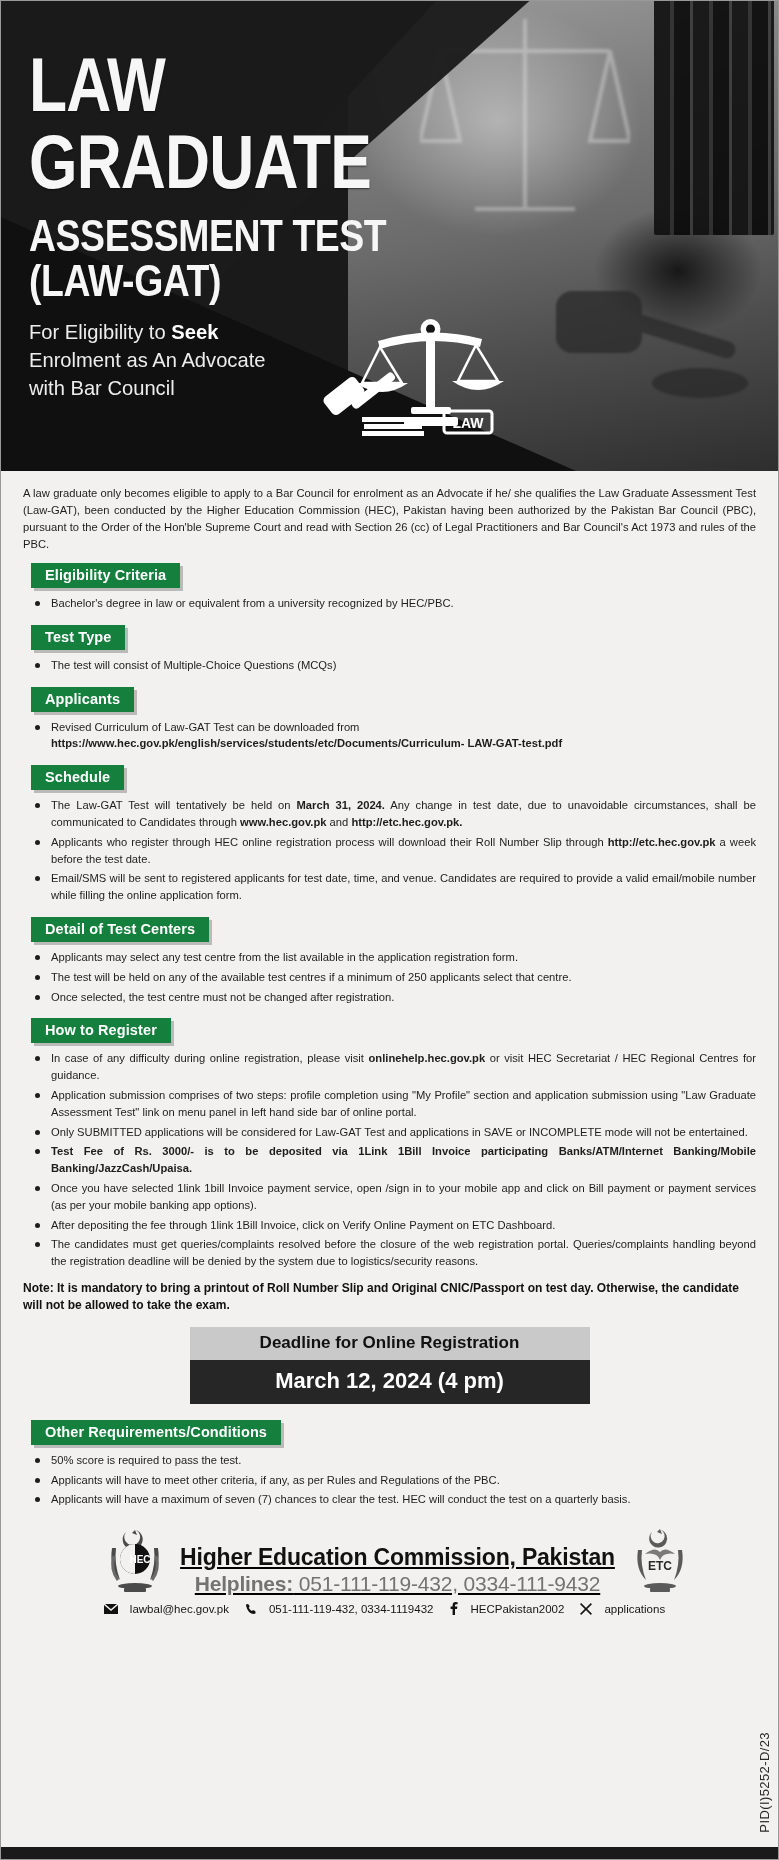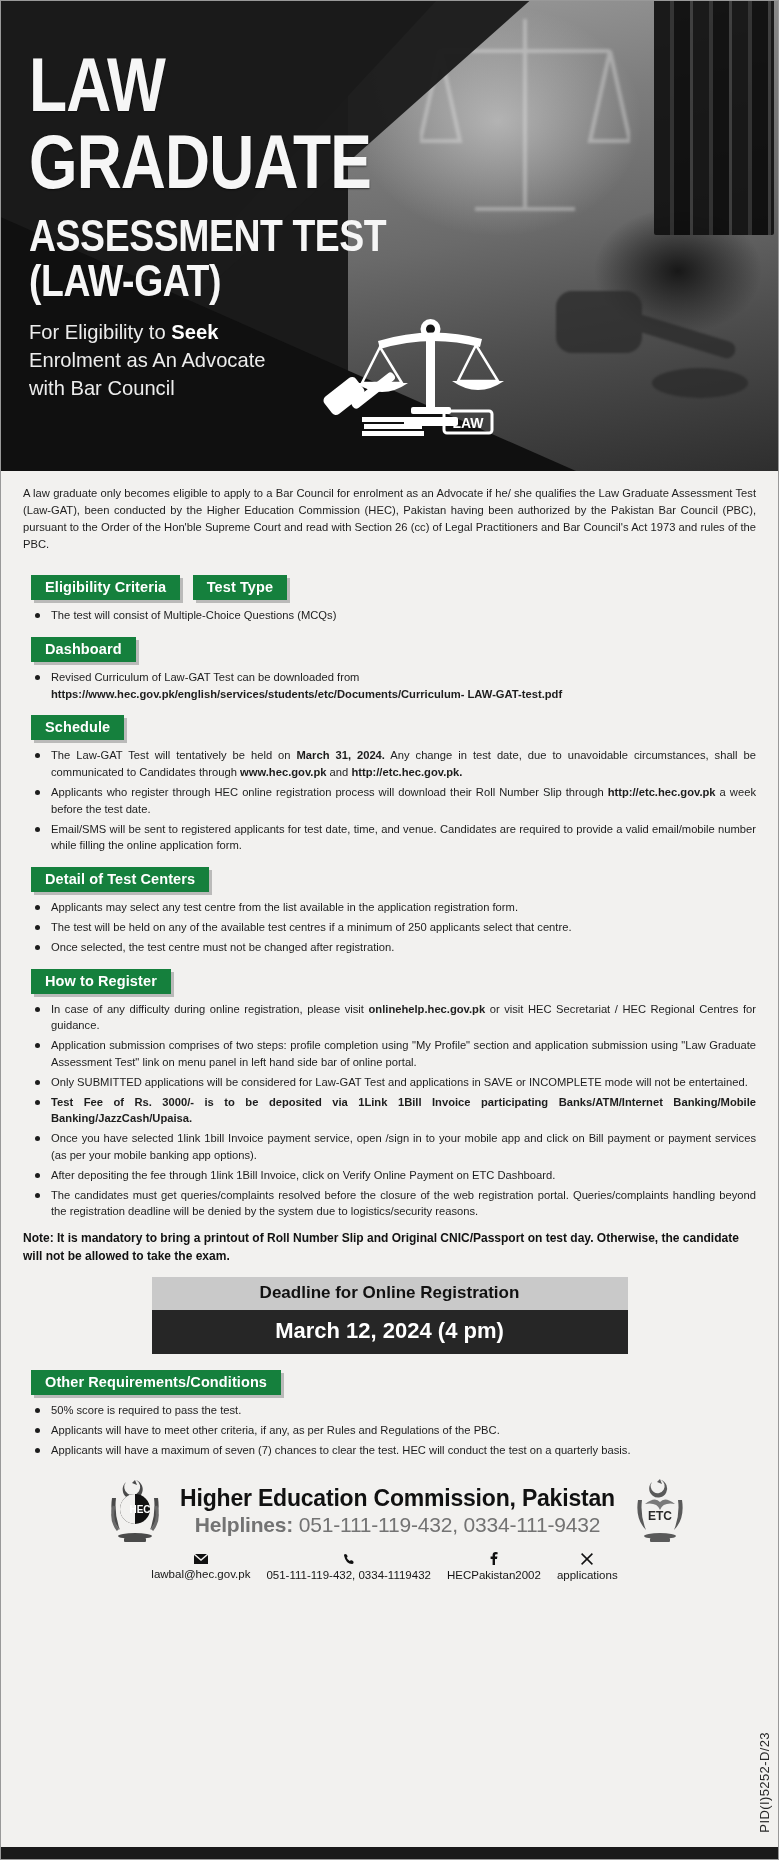--- a/index.html
+++ b/index.html
@@ -141,21 +141,20 @@
   
   .body-wrap {
     padding: 14px 22px 0 22px;
   }
   .intro {
     font-size: 11.2px;
     line-height: 1.52;
     color: #1d1d1d;
     text-align: justify;
     font-family: "Liberation Sans Narrow", "Liberation Sans", sans-serif;
-    margin-bottom: 12px;
   }
   .sec-head {
     display: inline-block;
     background: #15803d;
     color: #fff;
     font-family: "Liberation Sans Narrow", "Liberation Sans", sans-serif;
     font-weight: 700;
     font-size: 14.5px;
     padding: 4px 14px 5px 14px;
     margin: 10px 0 7px 8px;
@@ -187,21 +186,21 @@
     font-weight: 700;
     font-size: 12px;
     line-height: 1.45;
     color: #111;
     margin: 10px 0 4px 0;
     font-family: "Liberation Sans Narrow", "Liberation Sans", sans-serif;
   }
 
   
   .deadline {
-    width: 476px;
+    width: 400px;
     margin: 12px auto 6px auto;
   }
   .deadline .dl-top {
     background: #c9c9c9;
     color: #111;
     text-align: center;
     font-weight: 700;
     font-size: 17px;
     padding: 6px 0 7px 0;
     font-family: "Liberation Sans Narrow", "Liberation Sans", sans-serif;
@@ -215,23 +214,24 @@
     padding: 8px 0 10px 0;
     font-family: "Liberation Sans Narrow", "Liberation Sans", sans-serif;
   }
 
   
   .footer {
     position: relative;
     margin-top: 12px;
     padding: 6px 22px 0 38px;
     display: flex;
-    align-items: center;
+    align-items: flex-end;
     justify-content: center;
     gap: 14px;
+    text-decoration: underline;
   }
   .logo-hec, .logo-etc {
     width: 62px; height: 70px;
     flex: 0 0 auto;
   }
   .footer-center { text-align: center; }
   .org-name {
     font-family: "Liberation Sans Narrow", "Liberation Sans", sans-serif;
     font-weight: 700;
     font-size: 23px;
@@ -251,21 +251,21 @@
     display: flex;
     align-items: center;
     justify-content: center;
     gap: 16px;
     margin: 6px 0 0 0;
     padding: 0 70px 0 60px;
     font-family: "Liberation Sans Narrow", "Liberation Sans", sans-serif;
     font-size: 11.5px;
     color: #151515;
   }
-  .contact-item { display: flex; align-items: center; gap: 4px; white-space: nowrap; flex-direction: column; }
+  .contact-item { display: flex; align-items: center; gap: 12px; white-space: nowrap; }
   .contact-item .ic { display: inline-flex; align-items: center; }
   .pid {
     position: absolute;
     right: 6px; bottom: 26px;
     writing-mode: vertical-rl;
     transform: rotate(180deg);
     font-family: "Liberation Sans", sans-serif;
     font-size: 13px;
     color: #2a2a2a;
     letter-spacing: .4px;
@@ -349,29 +349,32 @@
       </div>
     </div>
   </div>
 
   <div class="body-wrap">
 
     <p class="intro">A law graduate only becomes eligible to apply to a Bar Council for enrolment as an Advocate if he/ she qualifies the Law Graduate Assessment Test (Law-GAT), been conducted by the Higher Education Commission (HEC), Pakistan having been authorized by the Pakistan Bar Council (PBC), pursuant to the Order of the Hon'ble Supreme Court and read with Section 26 (cc) of Legal Practitioners and Bar Council's Act 1973 and rules of the PBC.</p>
 
     
     <div class="sec-head">Eligibility Criteria</div>
+    <ul class="bullets">
+      <li>Bachelor's degree in law or equivalent from a university recognized by HEC/PBC.</li>
+    </ul>
 
     
     <div class="sec-head">Test Type</div>
     <ul class="bullets">
       <li>The test will consist of Multiple-Choice Questions (MCQs)</li>
     </ul>
 
     
-    <div class="sec-head">Dashboard</div>
+    <div class="sec-head">Applicants</div>
     <ul class="bullets">
       <li>
         <span>Revised Curriculum of Law-GAT Test can be downloaded from</span><br>
         <b>https://www.hec.gov.pk/english/services/students/etc/Documents/Curriculum- LAW-GAT-test.pdf</b>
       </li>
     </ul>
 
     
     <div class="sec-head">Schedule</div>
     <ul class="bullets">

